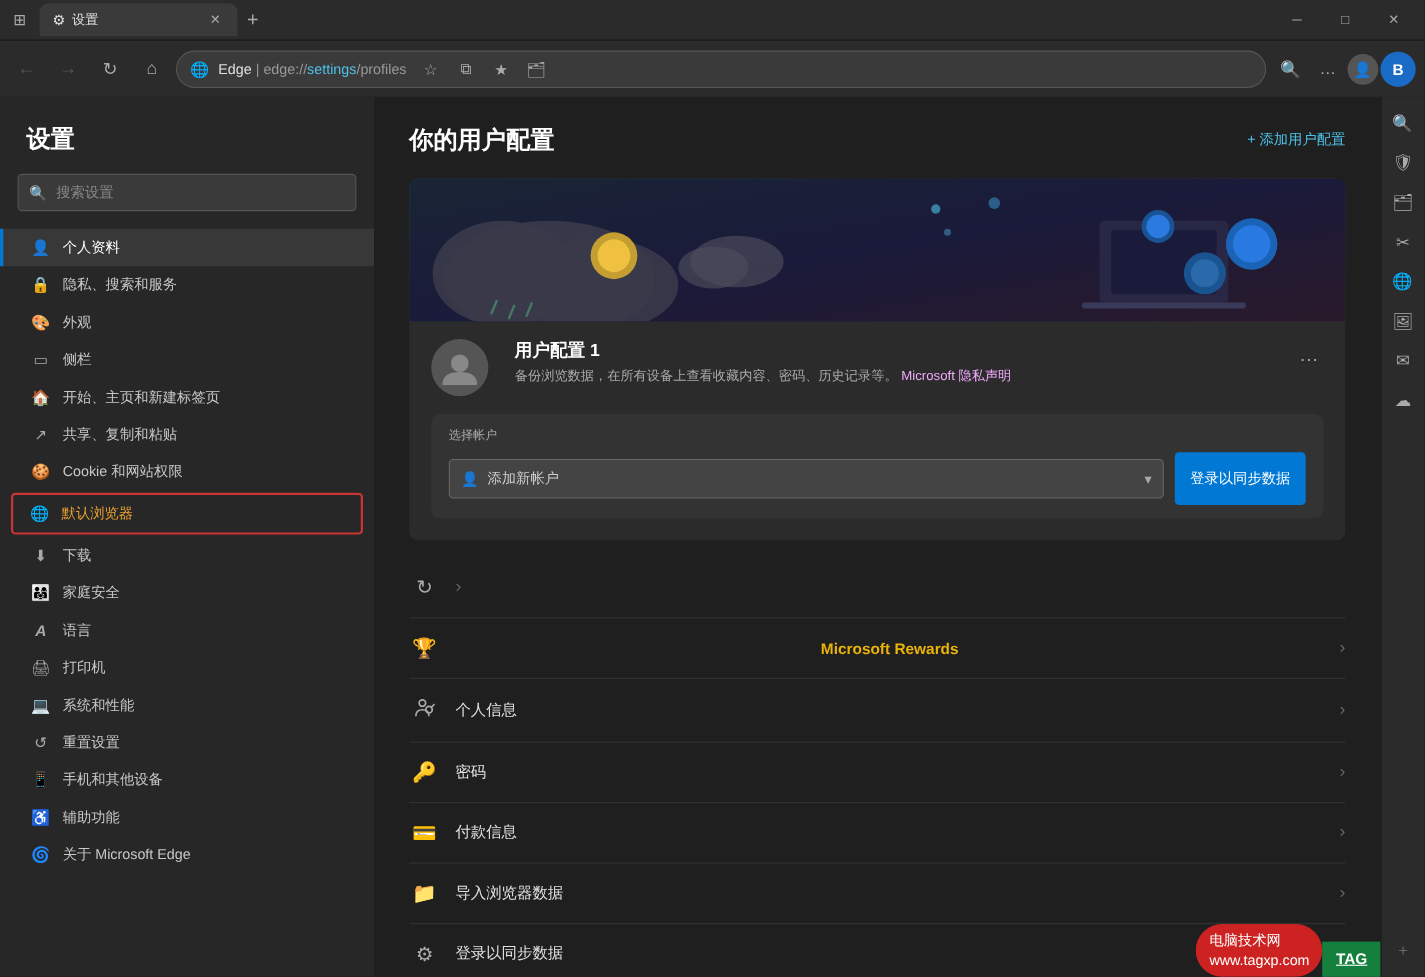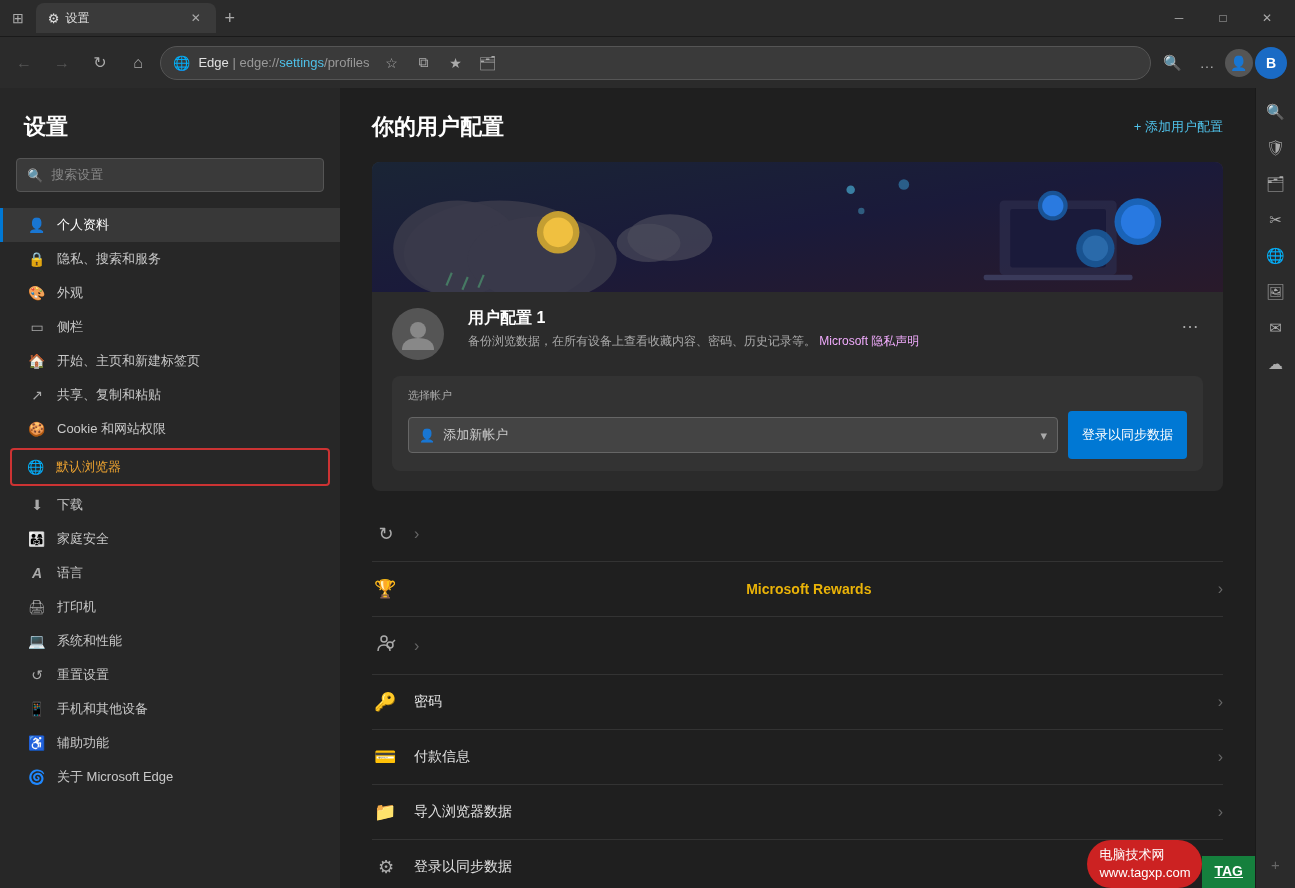--- a/index.html
+++ b/index.html
@@ -653,20 +653,21 @@
 
       <div class="section-item">
         <span class="section-icon">
           <svg width="20" height="20" viewBox="0 0 20 20" fill="none">
             <circle cx="8" cy="6" r="3" stroke="#aaa" stroke-width="1.5"></circle>
             <path d="M2 18 Q2 12 8 12 Q14 12 14 18" stroke="#aaa" stroke-width="1.5" fill="none"></path>
             <circle cx="14" cy="12" r="3" stroke="#aaa" stroke-width="1.5"></circle>
             <line x1="16" y1="10" x2="19" y2="7" stroke="#aaa" stroke-width="1.5"></line>
           </svg>
         </span>
+        <span class="section-label">个人信息</span>
         <span class="section-arrow">›</span>
       </div>
 
       <div class="section-item">
         <span class="section-icon">🔑</span>
         <span class="section-label">密码</span>
         <span class="section-arrow">›</span>
       </div>
 
       <div class="section-item">

